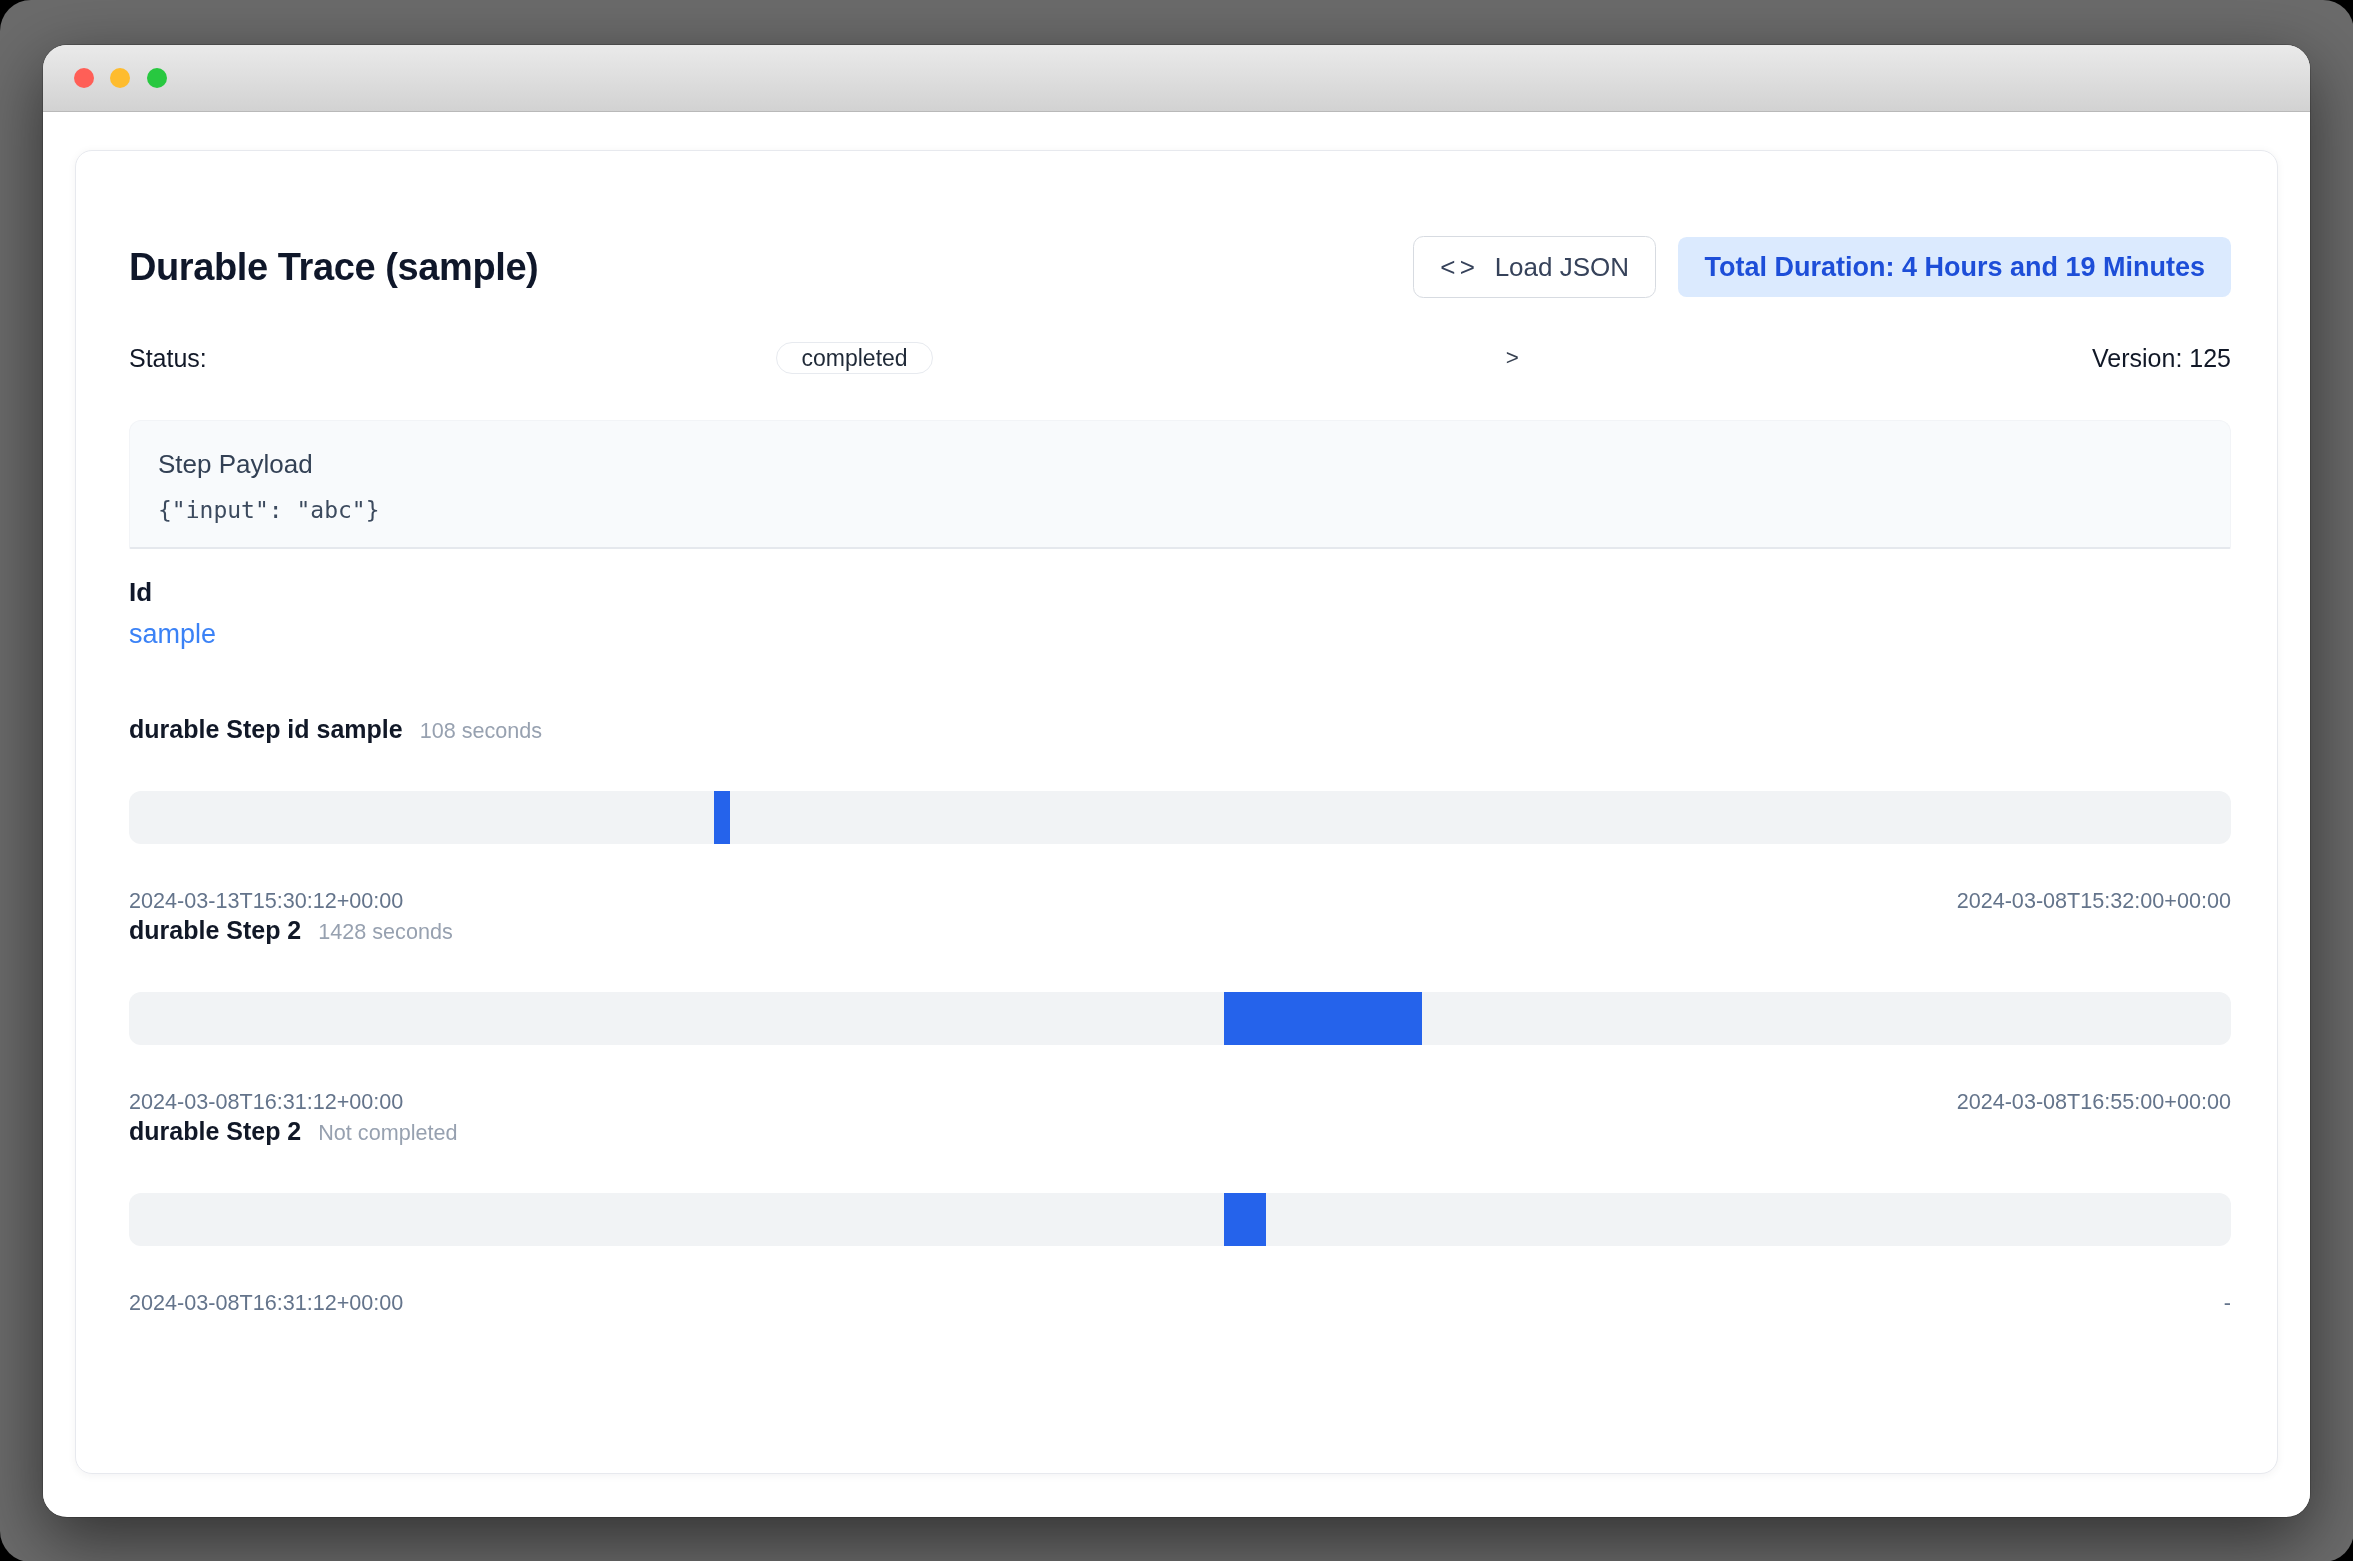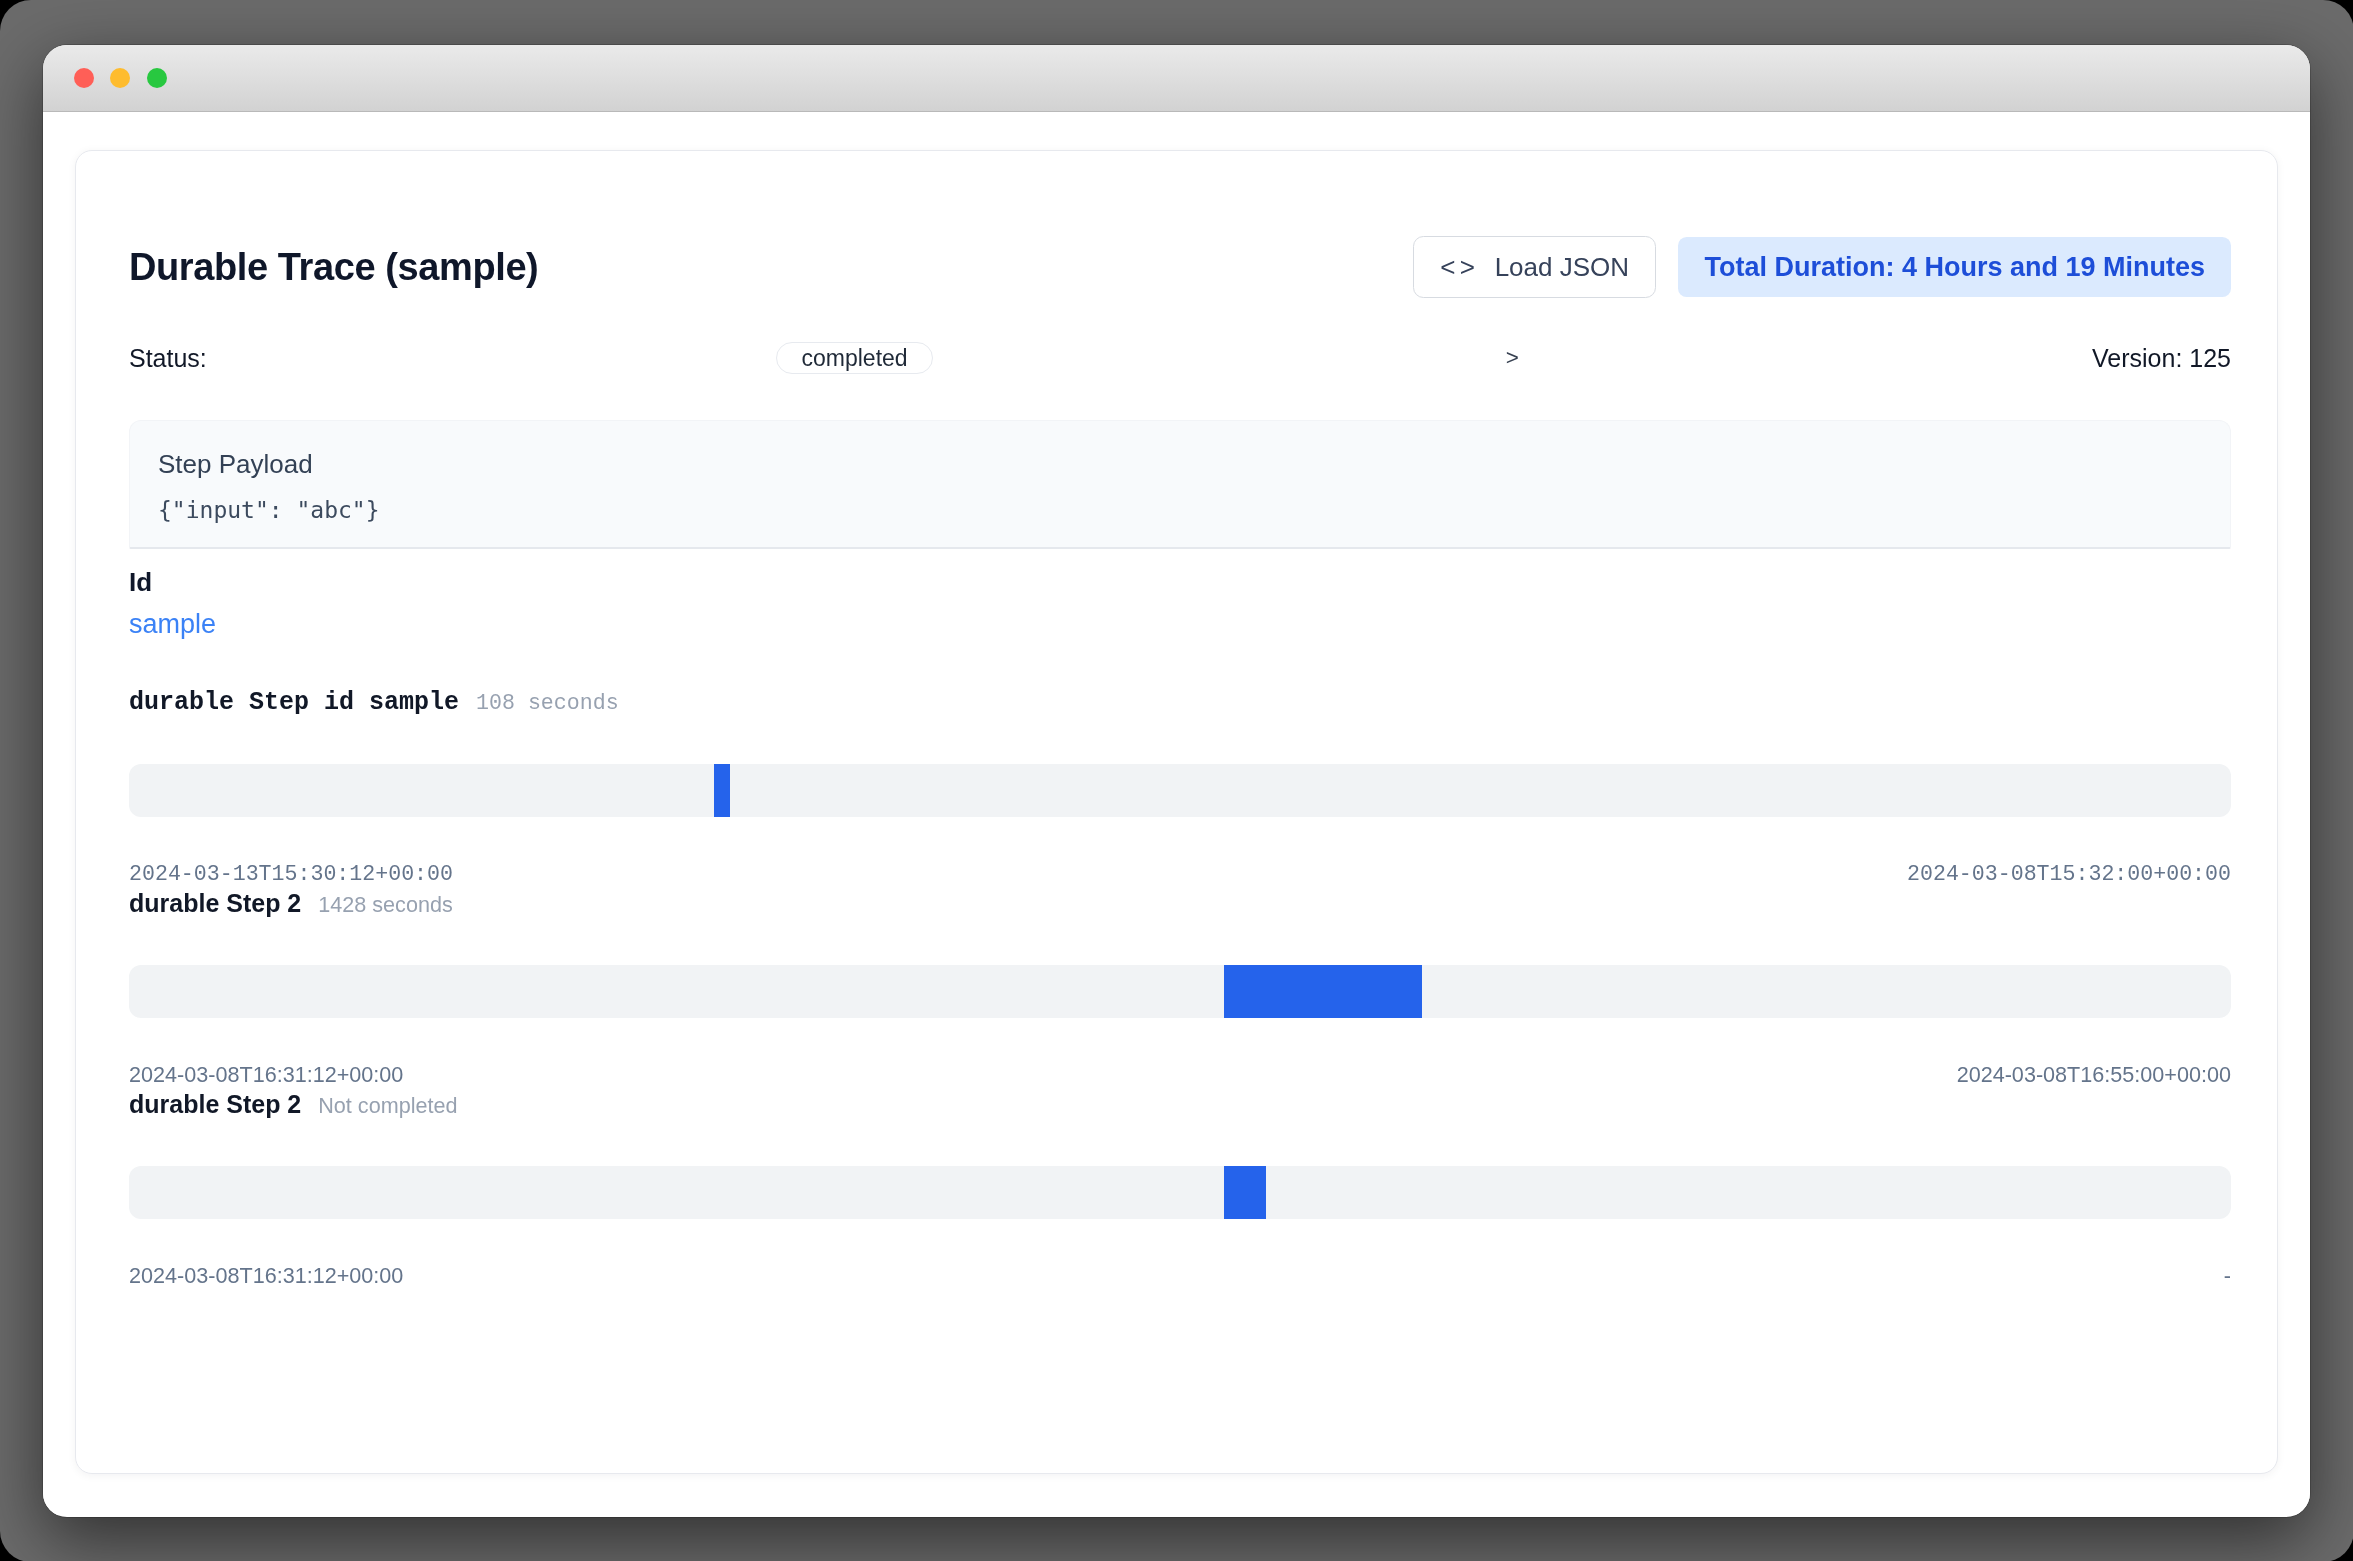--- a/index.html
+++ b/index.html
@@ -64,25 +64,25 @@
     margin-top:42px;height:129px;box-sizing:border-box;
     background:#f8fafc;border:0.9px solid #f2f4f7;border-bottom:2.6px solid #e5e8ed;
     border-radius:12px 12px 1.7px 1.7px;padding:28px 28px 0 28px;
   }
   .payload-title{font-size:26px;font-weight:500;color:#334155;line-height:31px;}
   .payload-code{
     margin-top:15.5px;font-family:"DejaVu Sans Mono","Liberation Mono",monospace;
     font-size:23px;color:#3c4a5e;line-height:28px;
   }
   
-  .id-label{margin-top:18px;font-size:26px;font-weight:700;color:#0f172a;line-height:31px;}
+  .id-label{margin-top:28px;font-size:26px;font-weight:700;color:#0f172a;line-height:31px;}
   .id-value{margin-top:10.4px;font-size:27px;color:#3b82f6;line-height:33px;}
   
   .section{}
-  .section.first{margin-top:46px;font-family:Liberation Mono, monospace;}
+  .section.first{margin-top:63px;}
   .section-head{display:flex;align-items:baseline;gap:17px;line-height:31px;}
   .section-name{font-size:25px;font-weight:700;color:#111827;}
   .section-duration{font-size:21.6px;color:#97a1b0;}
   .track{
     position:relative;margin-top:45px;height:53px;
     background:#f1f3f5;border-radius:12px;
   }
   .bar{position:absolute;top:0;bottom:0;background:#2563eb;}
   .ts-row{
     display:flex;justify-content:space-between;margin-top:43px;

